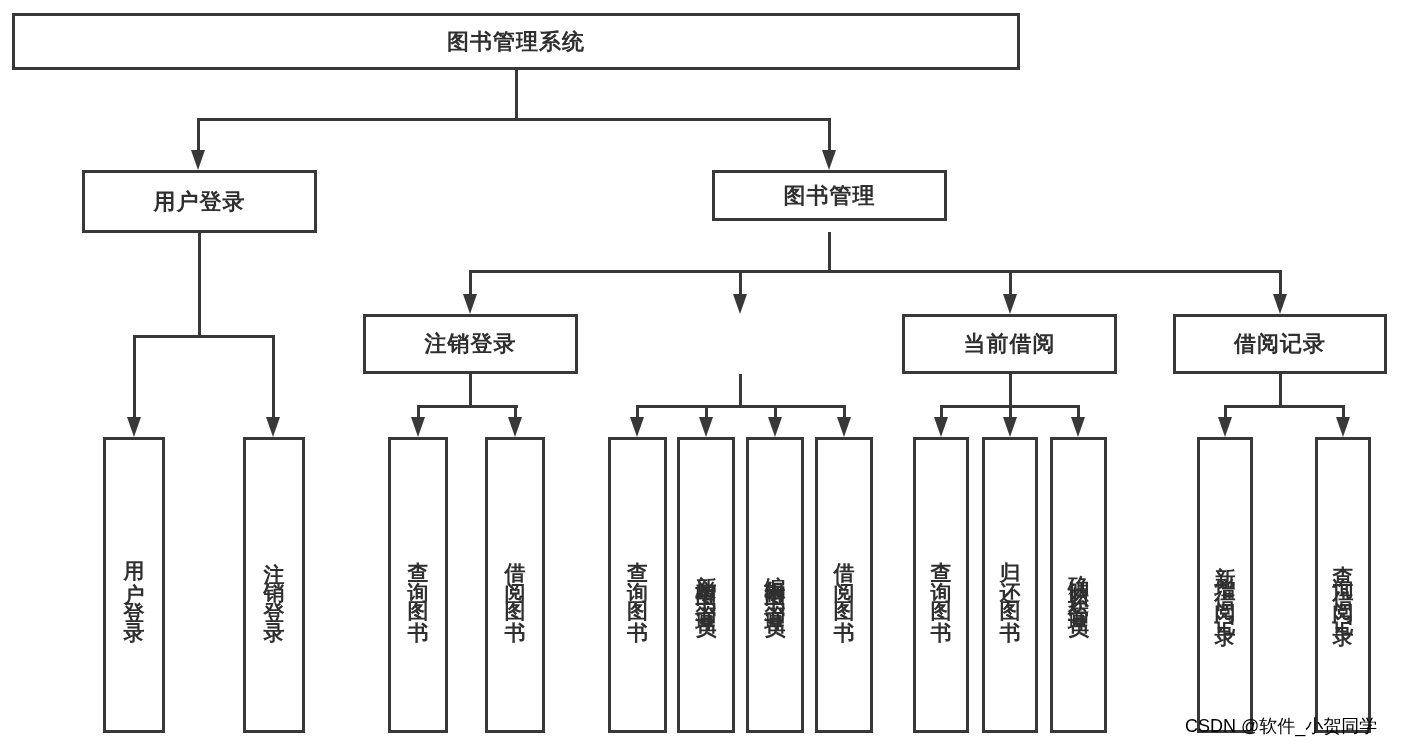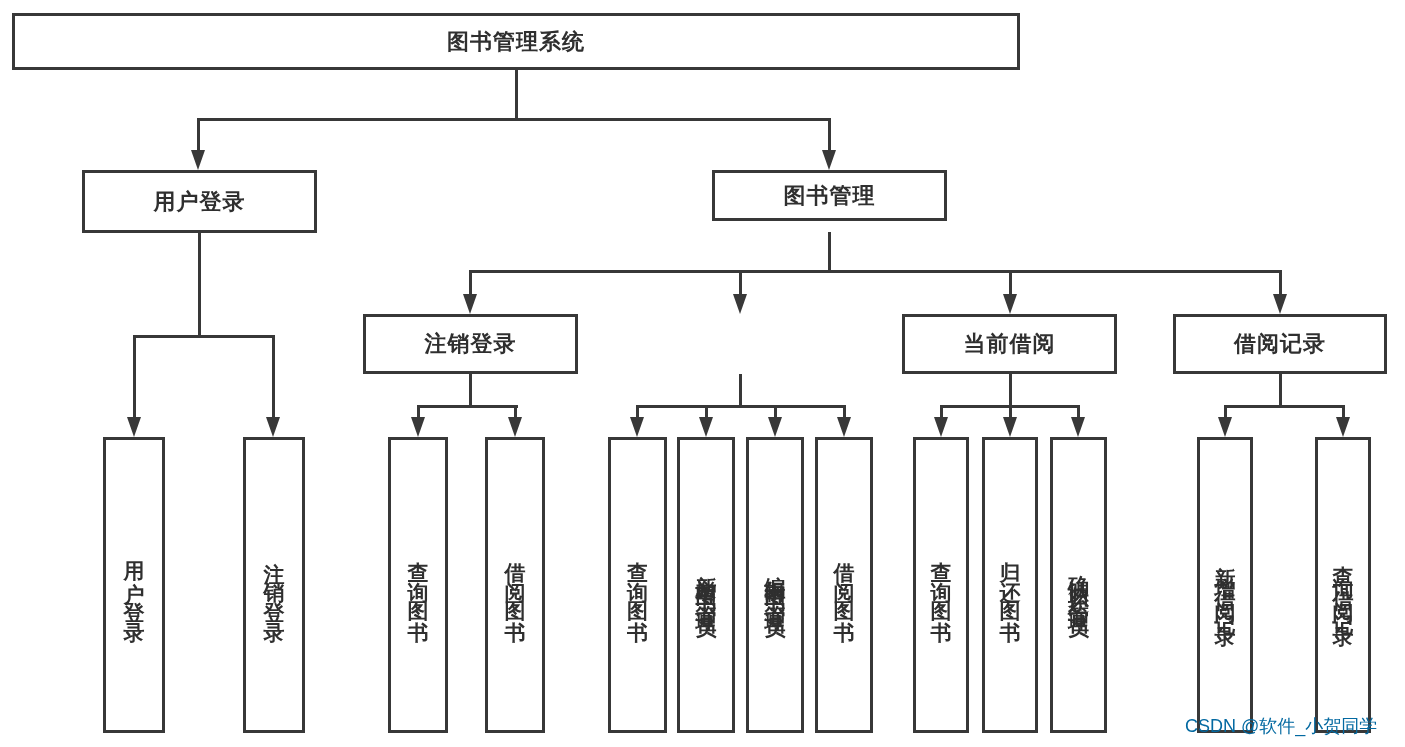--- a/index.html
+++ b/index.html
@@ -12,21 +12,21 @@
     display:flex;align-items:center;justify-content:center;z-index:2;font-weight:bold;
   }
   .box.h{font-size:22px;letter-spacing:1px;}
   .box.v{writing-mode:vertical-rl;text-orientation:mixed;font-size:21px;}
   .ls-lg{letter-spacing:20px;}
   .ls-md{letter-spacing:12px;}
   .ls-sm{letter-spacing:6px;}
   .line{position:absolute;background:#383838;z-index:1;}
   .ah{position:absolute;width:0;height:0;border-left:7px solid transparent;
       border-right:7px solid transparent;border-top:20px solid #383838;z-index:1;}
-  .watermark{position:absolute;color:#0369a1;font-size:18px;z-index:6;white-space:nowrap;}
+  .watermark{position:absolute;color:#000000;font-size:18px;z-index:6;white-space:nowrap;}
 </style>
 </head>
 <body>
 
 <div class="canvas">
 
   <div class="box h" style="left:12px;top:13px;width:1008px;height:57px">
     <span>图书管理系统</span>
   </div>
 

